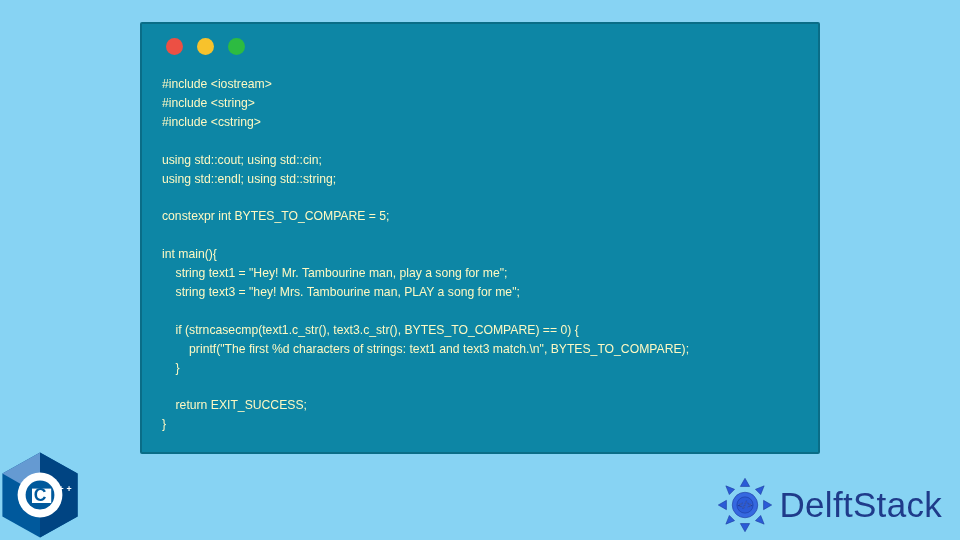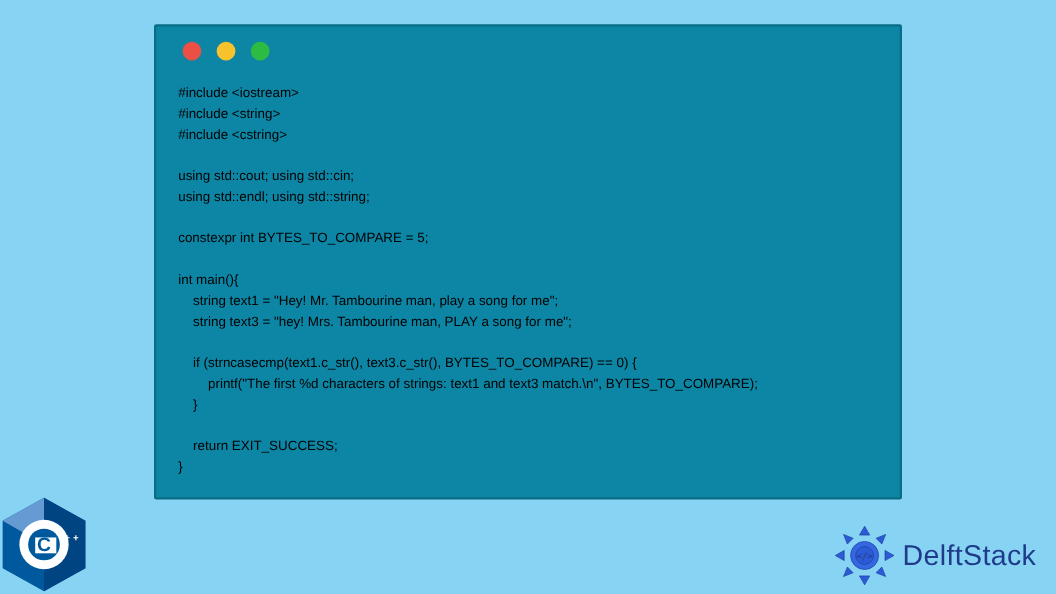--- a/index.html
+++ b/index.html
@@ -25,21 +25,21 @@
     display: flex;
     gap: 14px;
     margin-bottom: 20px;
     padding-left: 4px;
   }
   .light { width: 17px; height: 17px; border-radius: 50%; }
   .red { background: #ec5044; }
   .yellow { background: #f7c22c; }
   .green { background: #2dbb41; }
   .code {
-    color: #000000;
+    color: #fef9c3;
     font-size: 12.2px;
     line-height: 1.55;
     white-space: pre;
     font-family: Arial, Helvetica, sans-serif;
   }
   .cpp-logo {
     position: absolute;
     left: 0px;
     bottom: 0px;
     width: 80px;
@@ -48,21 +48,21 @@
   .delft {
     position: absolute;
     right: 18px;
     bottom: 6px;
     display: flex;
     align-items: center;
     gap: 6px;
   }
   .delft-text {
     color: #1f3b8a;
-    font-size: 26px;
+    font-size: 35px;
     font-weight: 500;
     letter-spacing: 0.3px;
     font-family: 'Segoe UI', Arial, sans-serif;
   }
   .gear {
     width: 58px;
     height: 58px;
   }
 </style>
 </head>

